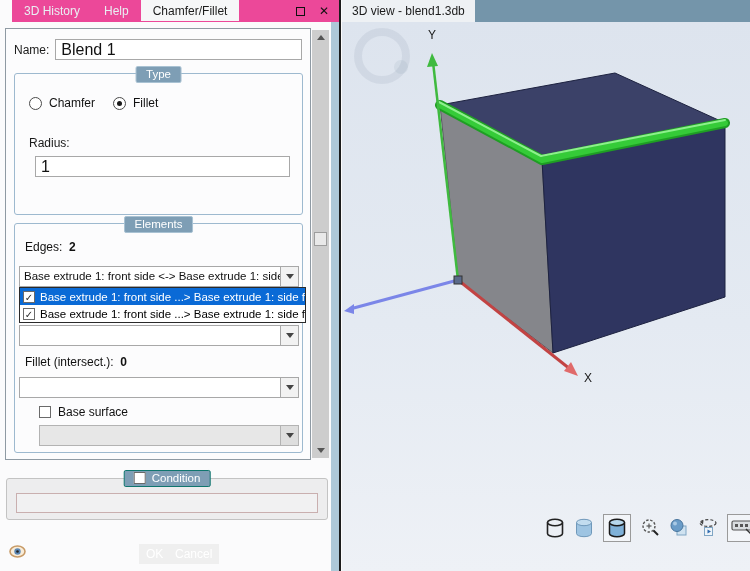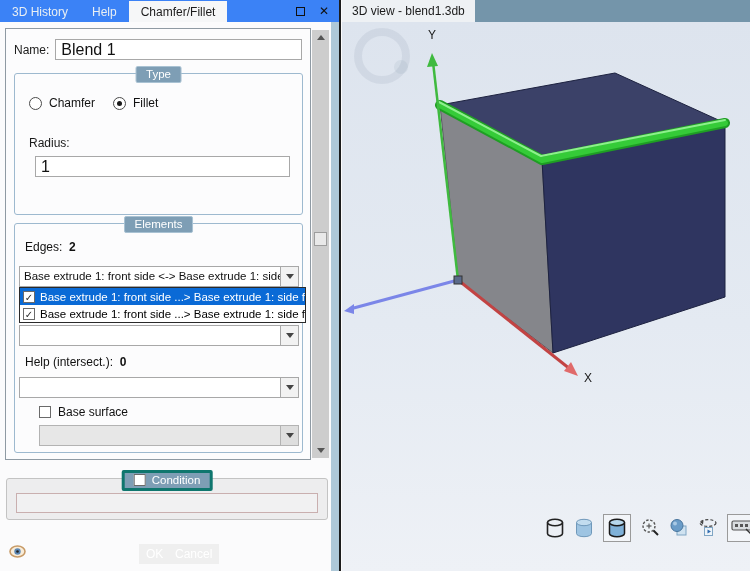--- a/index.html
+++ b/index.html
@@ -5,22 +5,22 @@
   * { margin:0; padding:0; box-sizing:border-box; }
   html,body { width:750px; height:571px; overflow:hidden;
     font-family:"Liberation Sans", sans-serif; background:#fbfbfc; }
   .app { position:relative; width:750px; height:571px; }
 
   
   .left-panel { position:absolute; left:0; top:0; width:341px; height:571px; background:#fbfbfc; }
   .lp-edge-strip { position:absolute; right:2px; top:0; width:8px; height:571px; background:#aec8d8; }
   .splitter { position:absolute; left:339px; top:0; width:2px; height:571px; background:#1c1c1c; }
 
-  .tabbar { position:absolute; left:0; top:0; right:0; height:22px; background:#3b82f6;
-    display:flex; align-items:center; font-size:12px; }
+  .tabbar { position:absolute; left:12px; top:0; right:0; height:22px; background:#ec4899;
+    display:flex; align-items:flex-start; font-size:12px; }
   .tab { padding:4px 12px 3px; color:#e9eff3; cursor:default; }
   .tab.active { background:#f6f7f8; color:#1c1c1c; }
   .win-btns { position:absolute; right:12px; top:0; height:22px; display:flex; align-items:center; gap:14px; color:#101010; }
   .win-btn { font-size:12px; line-height:1; cursor:default; }
   .maxi { width:9px; height:9px; border:1.5px solid #101010; display:inline-block; }
 
   .form-area { position:absolute; left:5px; top:28px; width:306px; height:432px;
     border:1px solid #8f9aa3; background:#fcfcfd; }
 
   .row-name { position:absolute; left:8px; top:10px; display:flex; align-items:center;justify-content:flex-end; }
@@ -78,21 +78,21 @@
   .sb-btn { position:absolute; left:0; width:17px; height:15px; background:#cdcdcd;
     display:flex; align-items:center; justify-content:center; }
   .sb-up { top:0; } .sb-down { bottom:0; }
   .tri-up { width:0; height:0; border-left:4px solid transparent; border-right:4px solid transparent; border-bottom:5px solid #555; }
   .tri-down { width:0; height:0; border-left:4px solid transparent; border-right:4px solid transparent; border-top:5px solid #555; }
   .sb-thumb { position:absolute; left:2px; top:202px; width:13px; height:14px; background:#e9e9e9; border:1px solid #9d9d9d; }
 
   .condition-group { position:absolute; left:6px; top:478px; width:322px; height:42px;
     background:#ededee; border:1px solid #c3c3c3; border-radius:3px; }
   .cond-badge { position:absolute; top:-9px; left:50%; transform:translateX(-50%);
-    background:#7e9eb5; border:3px solid #0f766e; border-radius:2px; color:#fff;
+    background:#7e9eb5; border:1px solid #0f766e; border-radius:2px; color:#fff;
     font-size:11.5px; padding:1px 9px 2px; display:flex; align-items:center; gap:6px; white-space:nowrap; }
   .cond-input { position:absolute; left:9px; right:9px; top:14px; height:20px;
     background:#f1f1f2; border:1px solid #c9afaf; }
 
   .footer { position:absolute; left:0; right:12px; top:540px; height:28px; }
   .eye { position:absolute; left:9px; top:4px; width:17px; height:15px; }
   .btn { position:absolute; top:4px; height:20px; color:#fff; font-size:12px; border:none;
     font-family:"Liberation Sans", sans-serif; padding:0 7px; cursor:default; }
   .btn-ok { left:139px; }
   .btn-cancel { left:168px; }
@@ -184,21 +184,21 @@
         </div>
 
         <div class="combo combo-empty1">
           <div class="combo-text"></div>
           <div class="combo-arrow">
               <span class="arrow-glyph"></span>
             </div>
         </div>
 
         <div class="faces-row">
-          <span>Help (intersect.):</span>&nbsp;
+          <span>Fillet (intersect.):</span>&nbsp;
           <span class="bold">0</span>
         </div>
 
         <div class="combo combo-faces">
           <div class="combo-text"></div>
           <div class="combo-arrow">
               <span class="arrow-glyph"></span>
             </div>
         </div>
 

